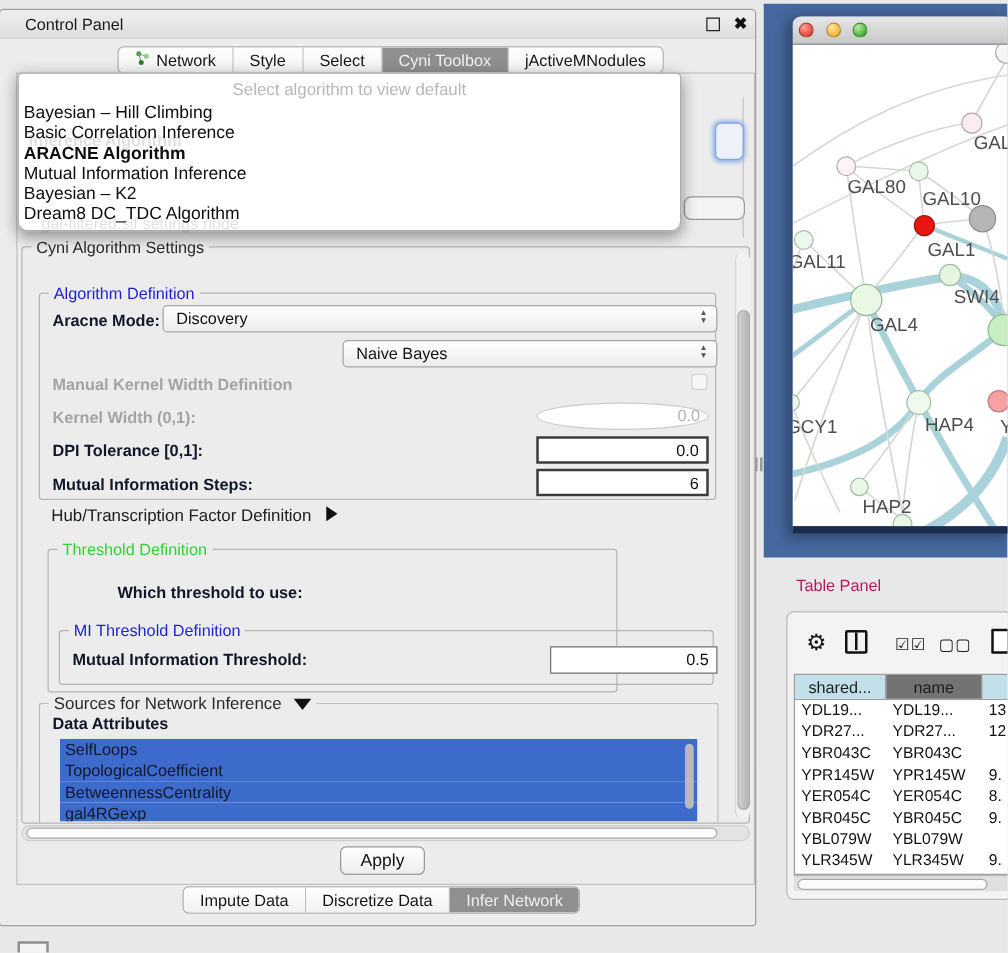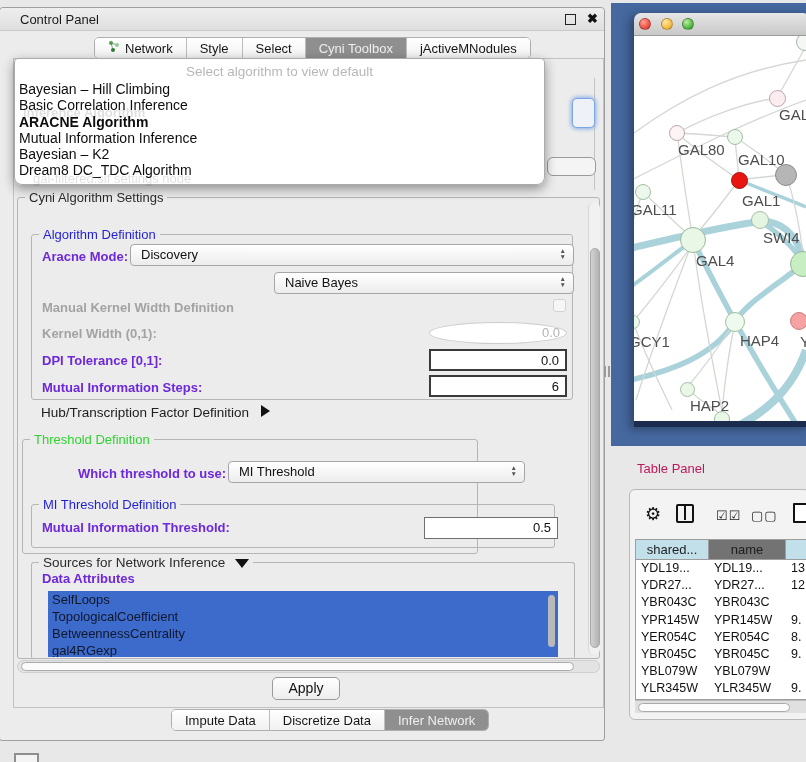--- a/index.html
+++ b/index.html
@@ -17,21 +17,21 @@
   .cp-title{left:20px;top:4px;font-size:13px;color:#1a1a1a;}
   .float-icon{left:565px;top:6px;width:11px;height:11px;border:1.5px solid #222;background:transparent;}
   .close-icon{left:587px;top:3px;font-size:13px;font-weight:bold;color:#111;}
 
   
   .seg-group{display:flex;height:22px;border:1px solid #aeaeae;border-radius:5px;overflow:hidden;background:#fbfbfb;}
   .seg{display:flex;align-items:center;gap:5px;padding:0 13px;font-size:13px;color:#161616;background:linear-gradient(#ffffff,#f1f1f1);border-right:1px solid #bdbdbd;white-space:nowrap;}
   .seg:last-child{border-right:none;}
   .seg.sel{background:var(--seltab);color:#efefef;}
   .top-tabs{left:94px;top:29px;}
-  .bottom-tabs{left:146px;top:701px;margin-left:25px;}
+  .bottom-tabs{left:146px;top:701px;}
 
   
   .cp-inner{left:13px;top:50px;width:591px;height:650px;border:1px solid #c2c2c2;background:#ececec;}
   .under-line{left:594px;top:70px;width:1px;height:112px;background:#c4c4c4;}
   .ghost-combo{left:572px;top:90px;width:23px;height:30px;border:1px solid #7ea5e4;border-radius:5px;box-shadow:0 0 4px 1px #86abe6;background:#eef2f8;}
   .ghost-combo2{left:547px;top:149px;width:49px;height:19px;border:1px solid #9a9a9a;border-radius:6px;background:#f4f4f4;}
 
   
   .popup{left:14px;top:50px;width:531px;height:127px;background:rgba(255,255,255,0.96);border:1px solid #ababab;border-radius:4px 4px 8px 8px;box-shadow:0 4px 12px rgba(0,0,0,0.4);z-index:6;}
   .popup-hint{left:0;top:5px;width:100%;text-align:center;font-size:13.5px;color:#b7b7b7;}
@@ -40,21 +40,21 @@
   .algo-item.bold{font-weight:bold;}
   .ghost1{left:8px;top:46px;font-size:13px;font-weight:bold;color:#000;opacity:0.12;}
   .ghost2{left:18px;top:112px;font-size:13px;color:#000;opacity:0.12;}
 
   
   .gbox{border:1px solid #b5b5b5;border-radius:3px;}
   .glabel{position:absolute;top:-8px;left:7px;background:#ececec;padding:0 4px;font-size:13px;color:#2b2b2b;white-space:nowrap;}
   .glabel.blue{color:var(--blue);}
   .glabel.green{color:var(--green);}
 
-  .form-label{font-size:13px;font-weight:bold;color:#6d28d9;white-space:nowrap;}
+  .form-label{font-size:13px;font-weight:bold;color:#0f172a;white-space:nowrap;}
   .form-label.dis{color:#a3a3a3;}
   .plain-label{font-size:13px;color:#202020;white-space:nowrap;}
 
   .combo{background:linear-gradient(#ffffff,#ececec);border:1px solid #a6a6a6;border-radius:4px;font-size:13px;color:#111;line-height:20px;padding:0 22px 0 10px;white-space:nowrap;}
   .stepper{position:absolute;right:7px;top:3px;display:flex;flex-direction:column;align-items:center;color:#555;}
   .stepper span{font-size:6.5px;line-height:6px;}
 
   .tfield{background:#fff;text-align:right;font-size:13px;color:#111;line-height:19px;padding:0 6px;}
   .tfield.light{border:1px solid #cccccc;color:#b3b3b3;}
   .tfield.dark{border:2px solid #3a3a3a;}
@@ -208,31 +208,24 @@
 
       <div class="abs form-label" style="left:10px;top:145px;">Mutual Information Steps:</div>
       <div class="abs tfield dark" style="left:397px;top:140px;width:138px;height:22px;">6</div>
     </div>
 
     <div class="abs plain-label" style="left:23px;top:207px;font-size:13.5px;">
       <span>Hub/Transcription Factor Definition</span>
       <span class="tri-right" style="margin-left:8px;"></span>
     </div>
 
-    <div class="abs gbox" style="left:4px;top:241px;width:456px;height:115px;">
+    <div class="abs gbox" style="left:20px;top:241px;width:456px;height:115px;">
       <span class="glabel green">Threshold Definition</span>
 
       <div class="abs form-label" style="left:55px;top:26px;">Which threshold to use:</div>
-      <div class="abs combo" style="left:205px;top:21px;width:297px;height:22px;">
-        <span>MI Threshold</span>
-        <span class="stepper">
-            <span>▲</span>
-            <span>▼</span>
-          </span>
-      </div>
 
       <div class="abs gbox" style="left:8px;top:64px;width:524px;height:44px;">
         <span class="glabel blue">MI Threshold Definition</span>
         <div class="abs form-label" style="left:10px;top:15px;">Mutual Information Threshold:</div>
         <div class="abs tfield mid" style="left:392px;top:12px;width:134px;height:22px;">0.5</div>
       </div>
     </div>
 
     <div class="abs gbox" style="left:13px;top:364px;width:544px;height:97px;border-bottom:none;">
       <span class="glabel" style="font-size:13.5px;">

